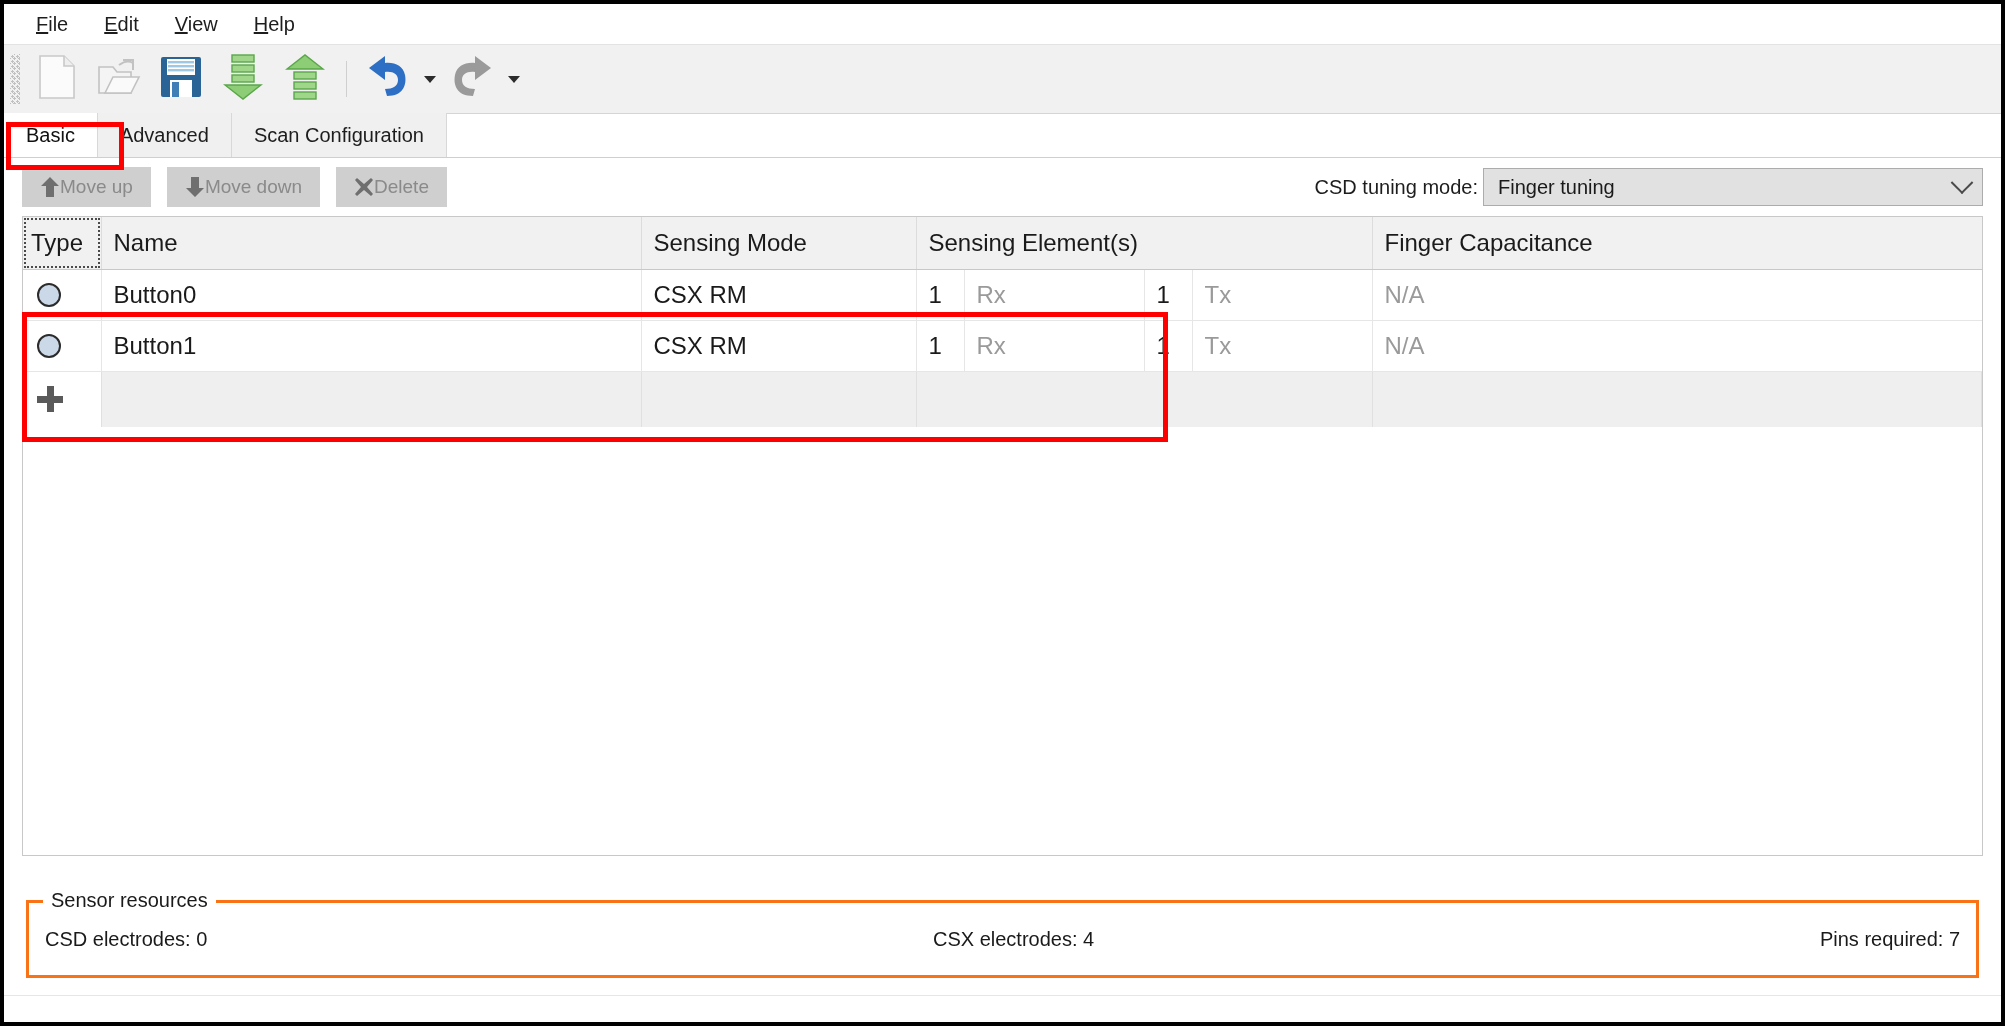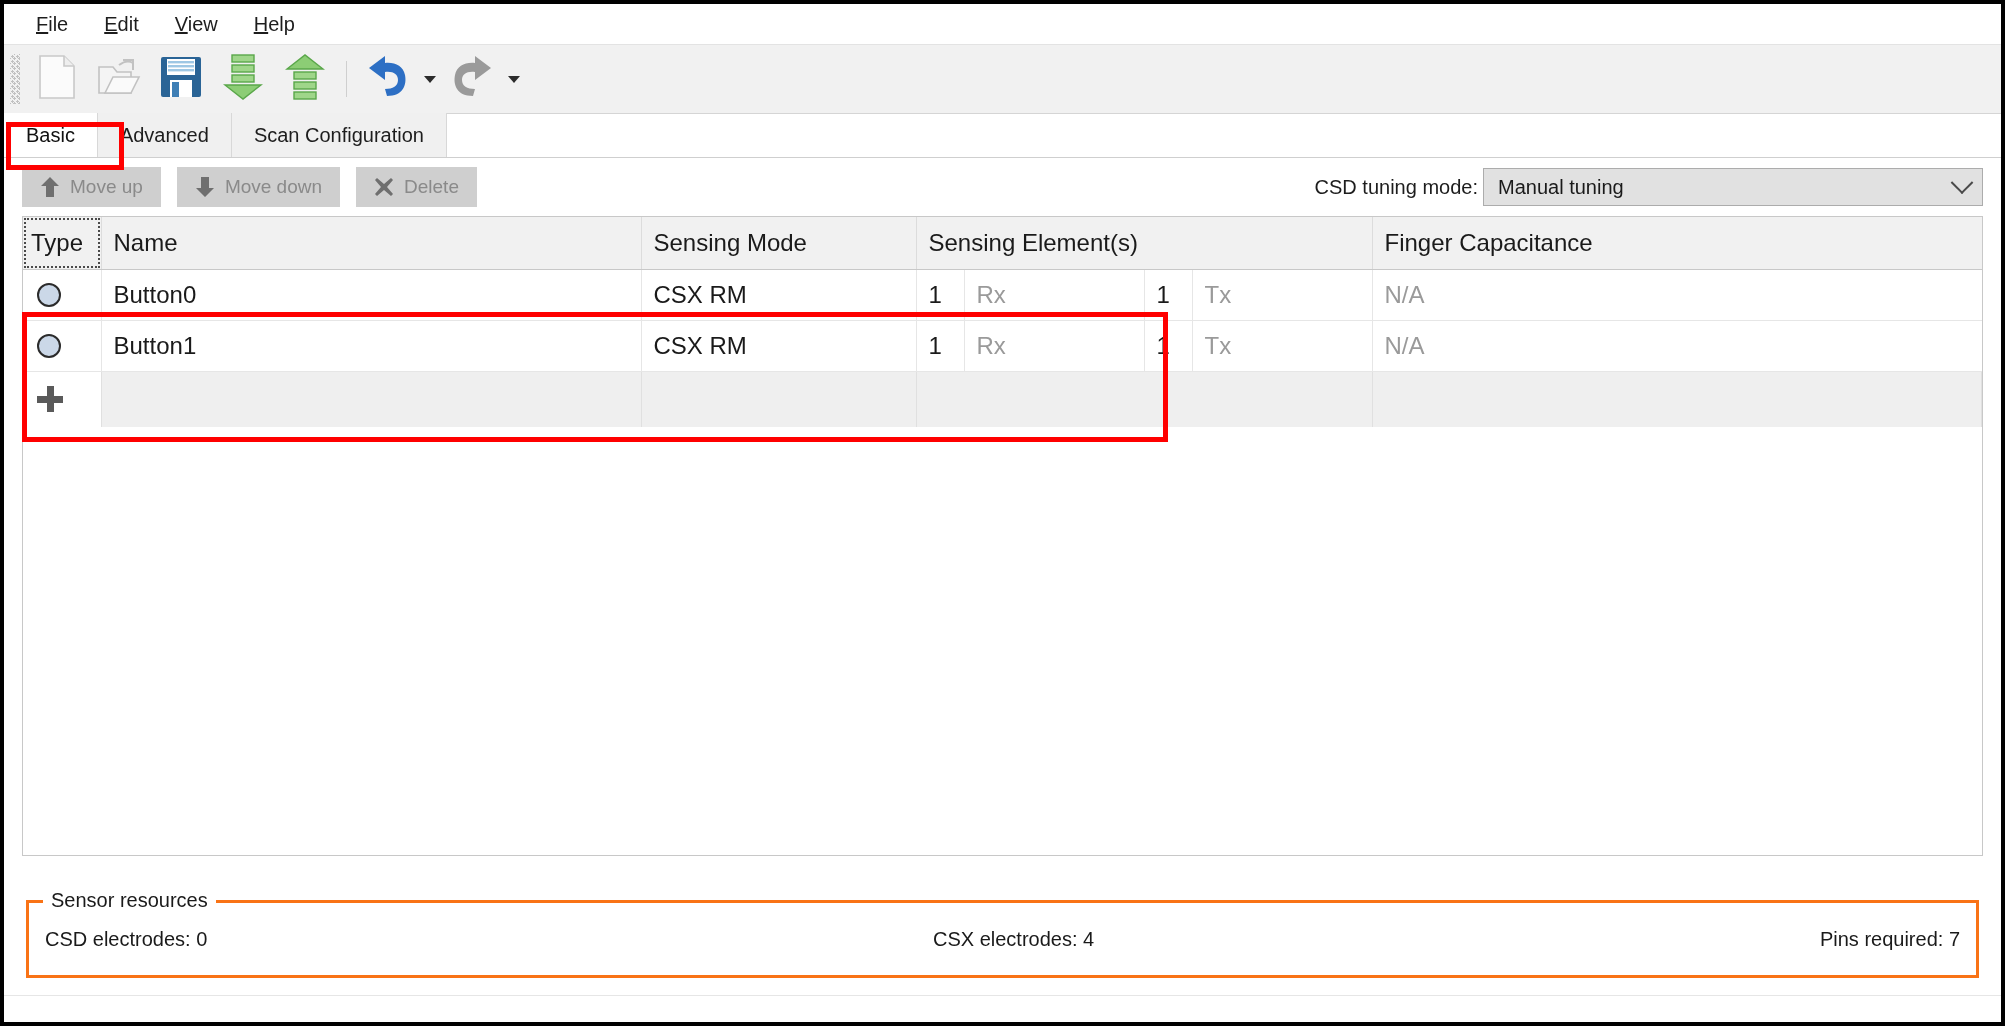--- a/index.html
+++ b/index.html
@@ -130,21 +130,20 @@
     box-sizing: border-box;
   }
   .btn {
     height: 40px;
     background: #cfcfcf;
     color: #8a8a8a;
     border: none;
     font-size: 19px;
     display: inline-flex;
     align-items: center;
-    gap: 10px;
     padding: 0 18px;
     margin-right: 16px;
     font-family: "Liberation Sans", sans-serif;
     white-space: nowrap;
   }
   .btn .glyph { display: inline-flex; align-items: center; }
   .spacer { flex: 1; }
   .combo-label {
     font-size: 20px;
     color: #1d1d1d;
@@ -434,21 +433,21 @@
           <path d="M3 1 L10 7 L17 1 L19 3 L13 10 L19 17 L17 19 L10 13 L3 19 L1 17 L7 10 L1 3 Z" fill="#6f6f6f"></path>
         </svg>
       </span>
       <span>Delete</span>
     </button>
 
     <div class="spacer"></div>
 
     <div class="combo-label">CSD tuning mode:</div>
     <div class="combo">
-      <span>Manual tuning</span>
+      <span>Finger tuning</span>
       <span class="combo-caret"></span>
     </div>
   </div>
 
   <div class="table-wrap">
     <table class="grid">
       <colgroup>
         <col style="width:78px">
         <col style="width:540px">
         <col style="width:275px">

